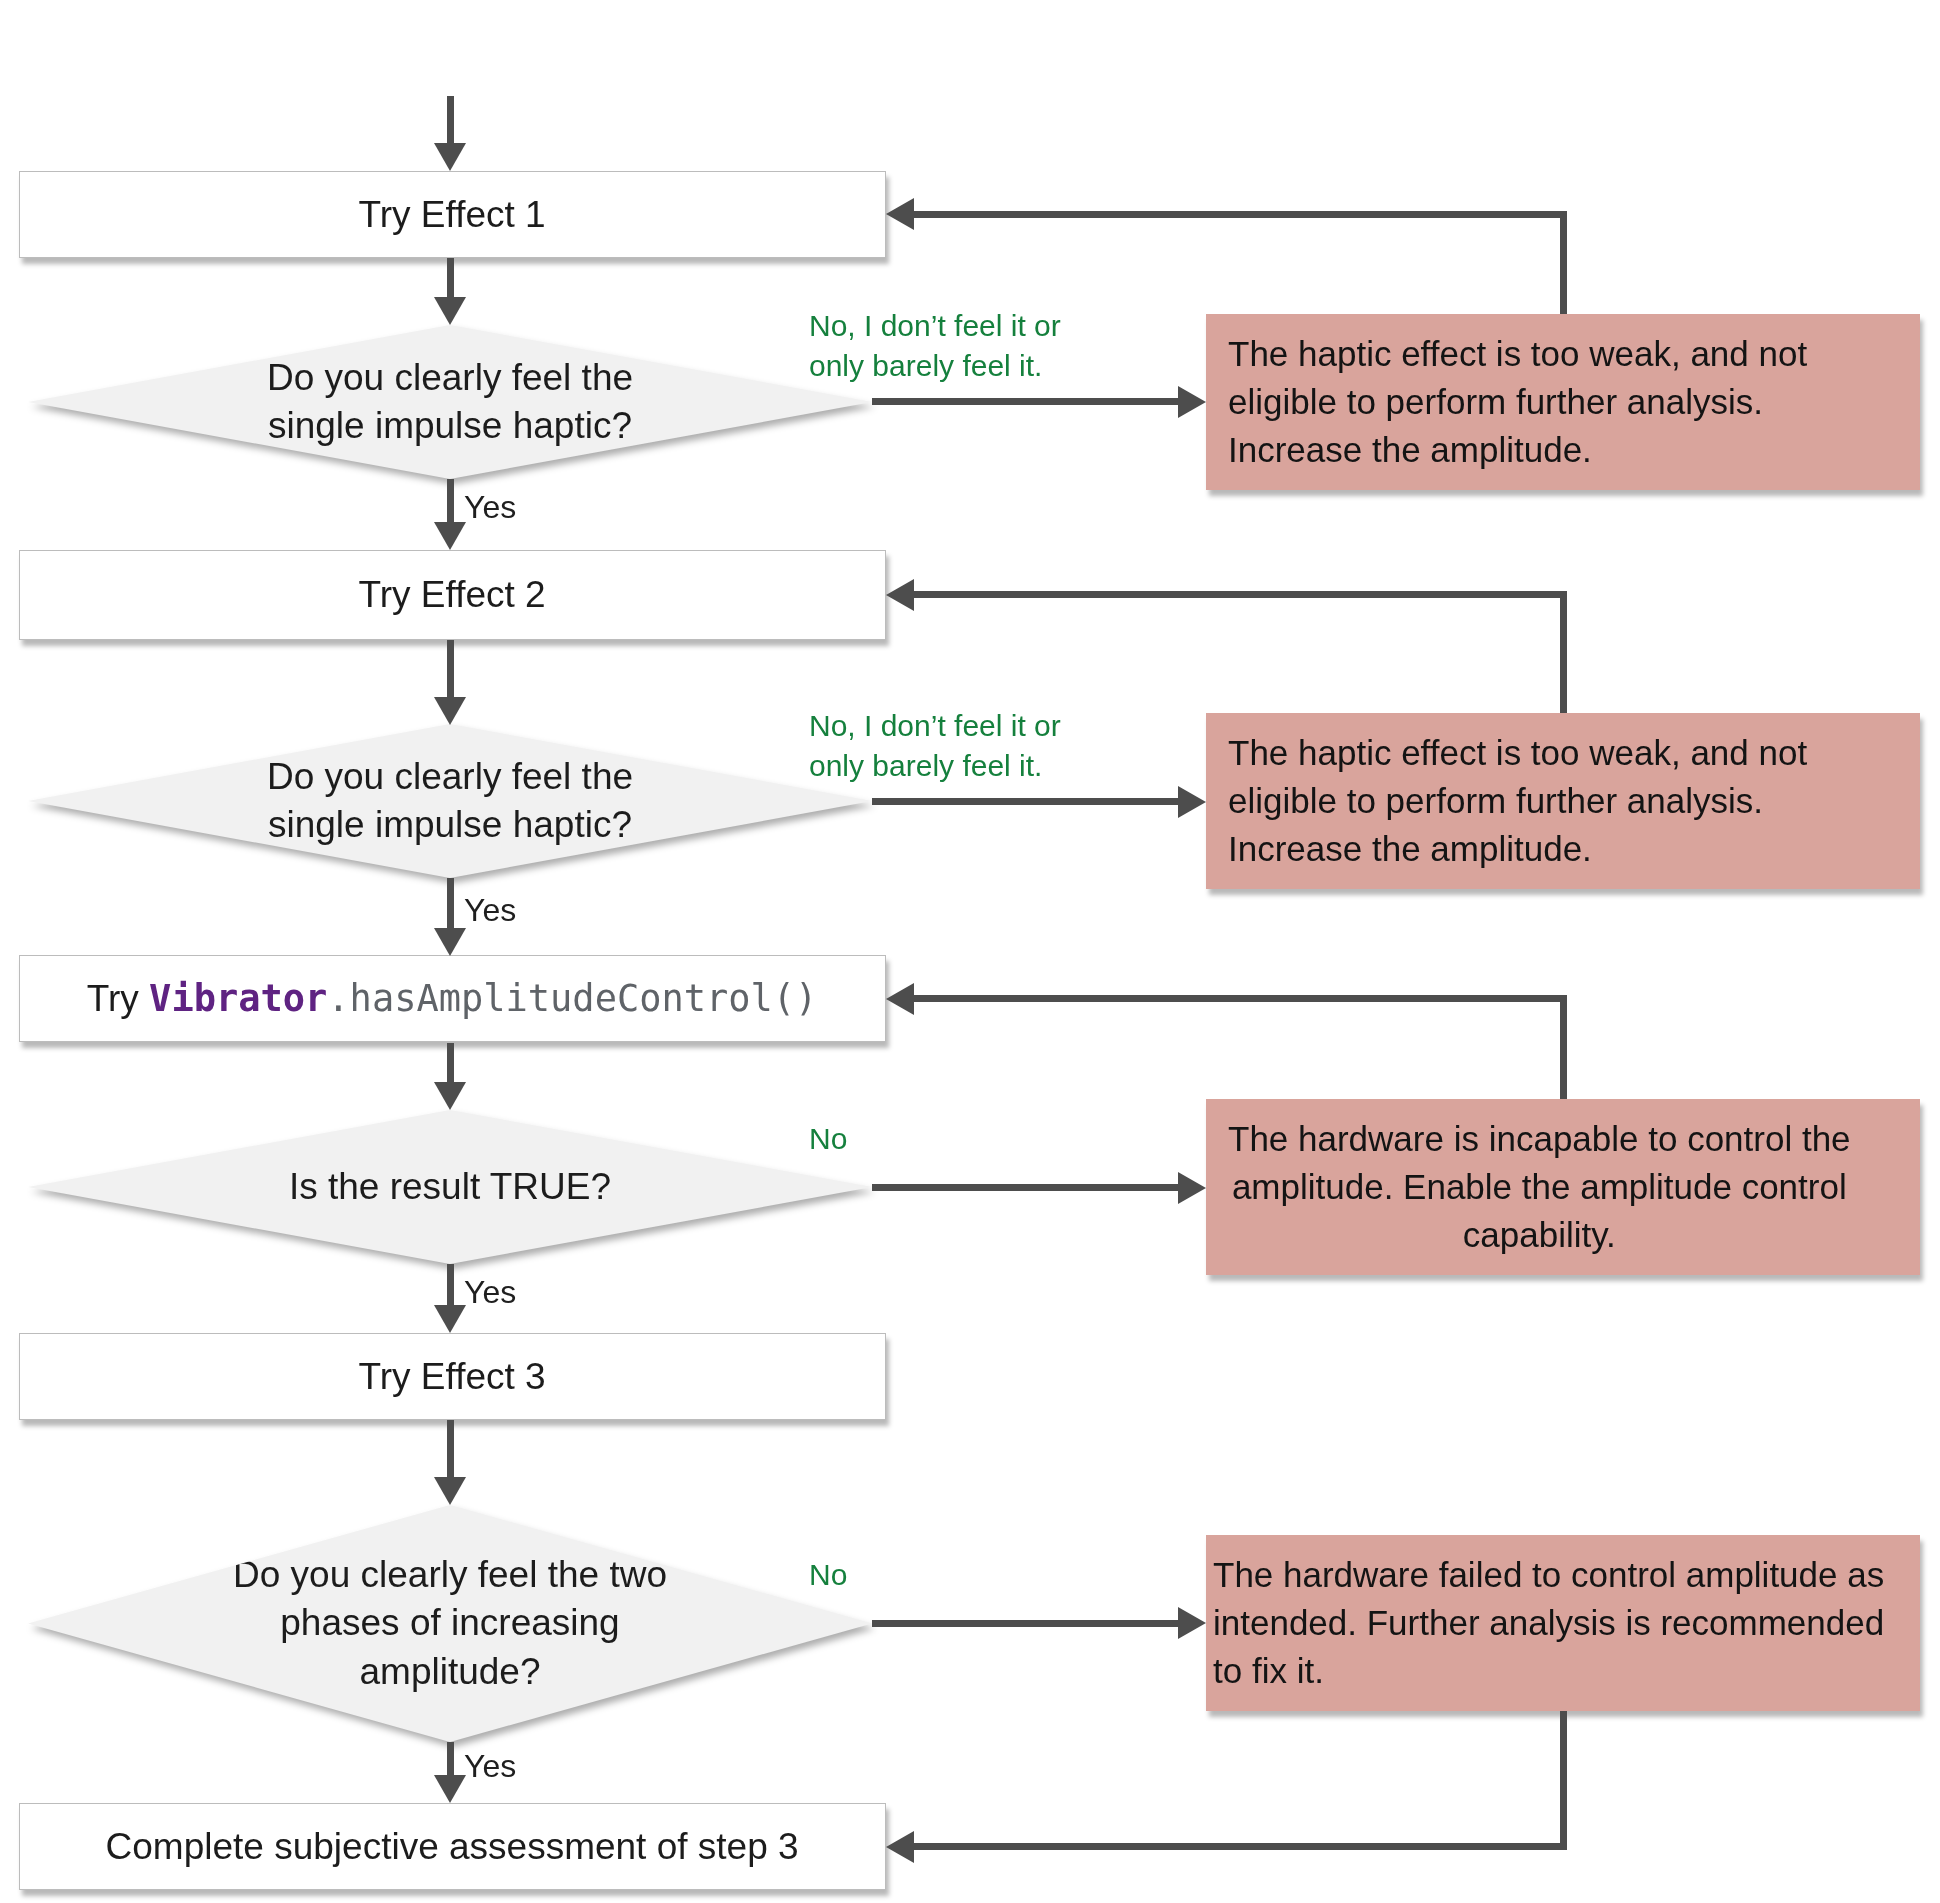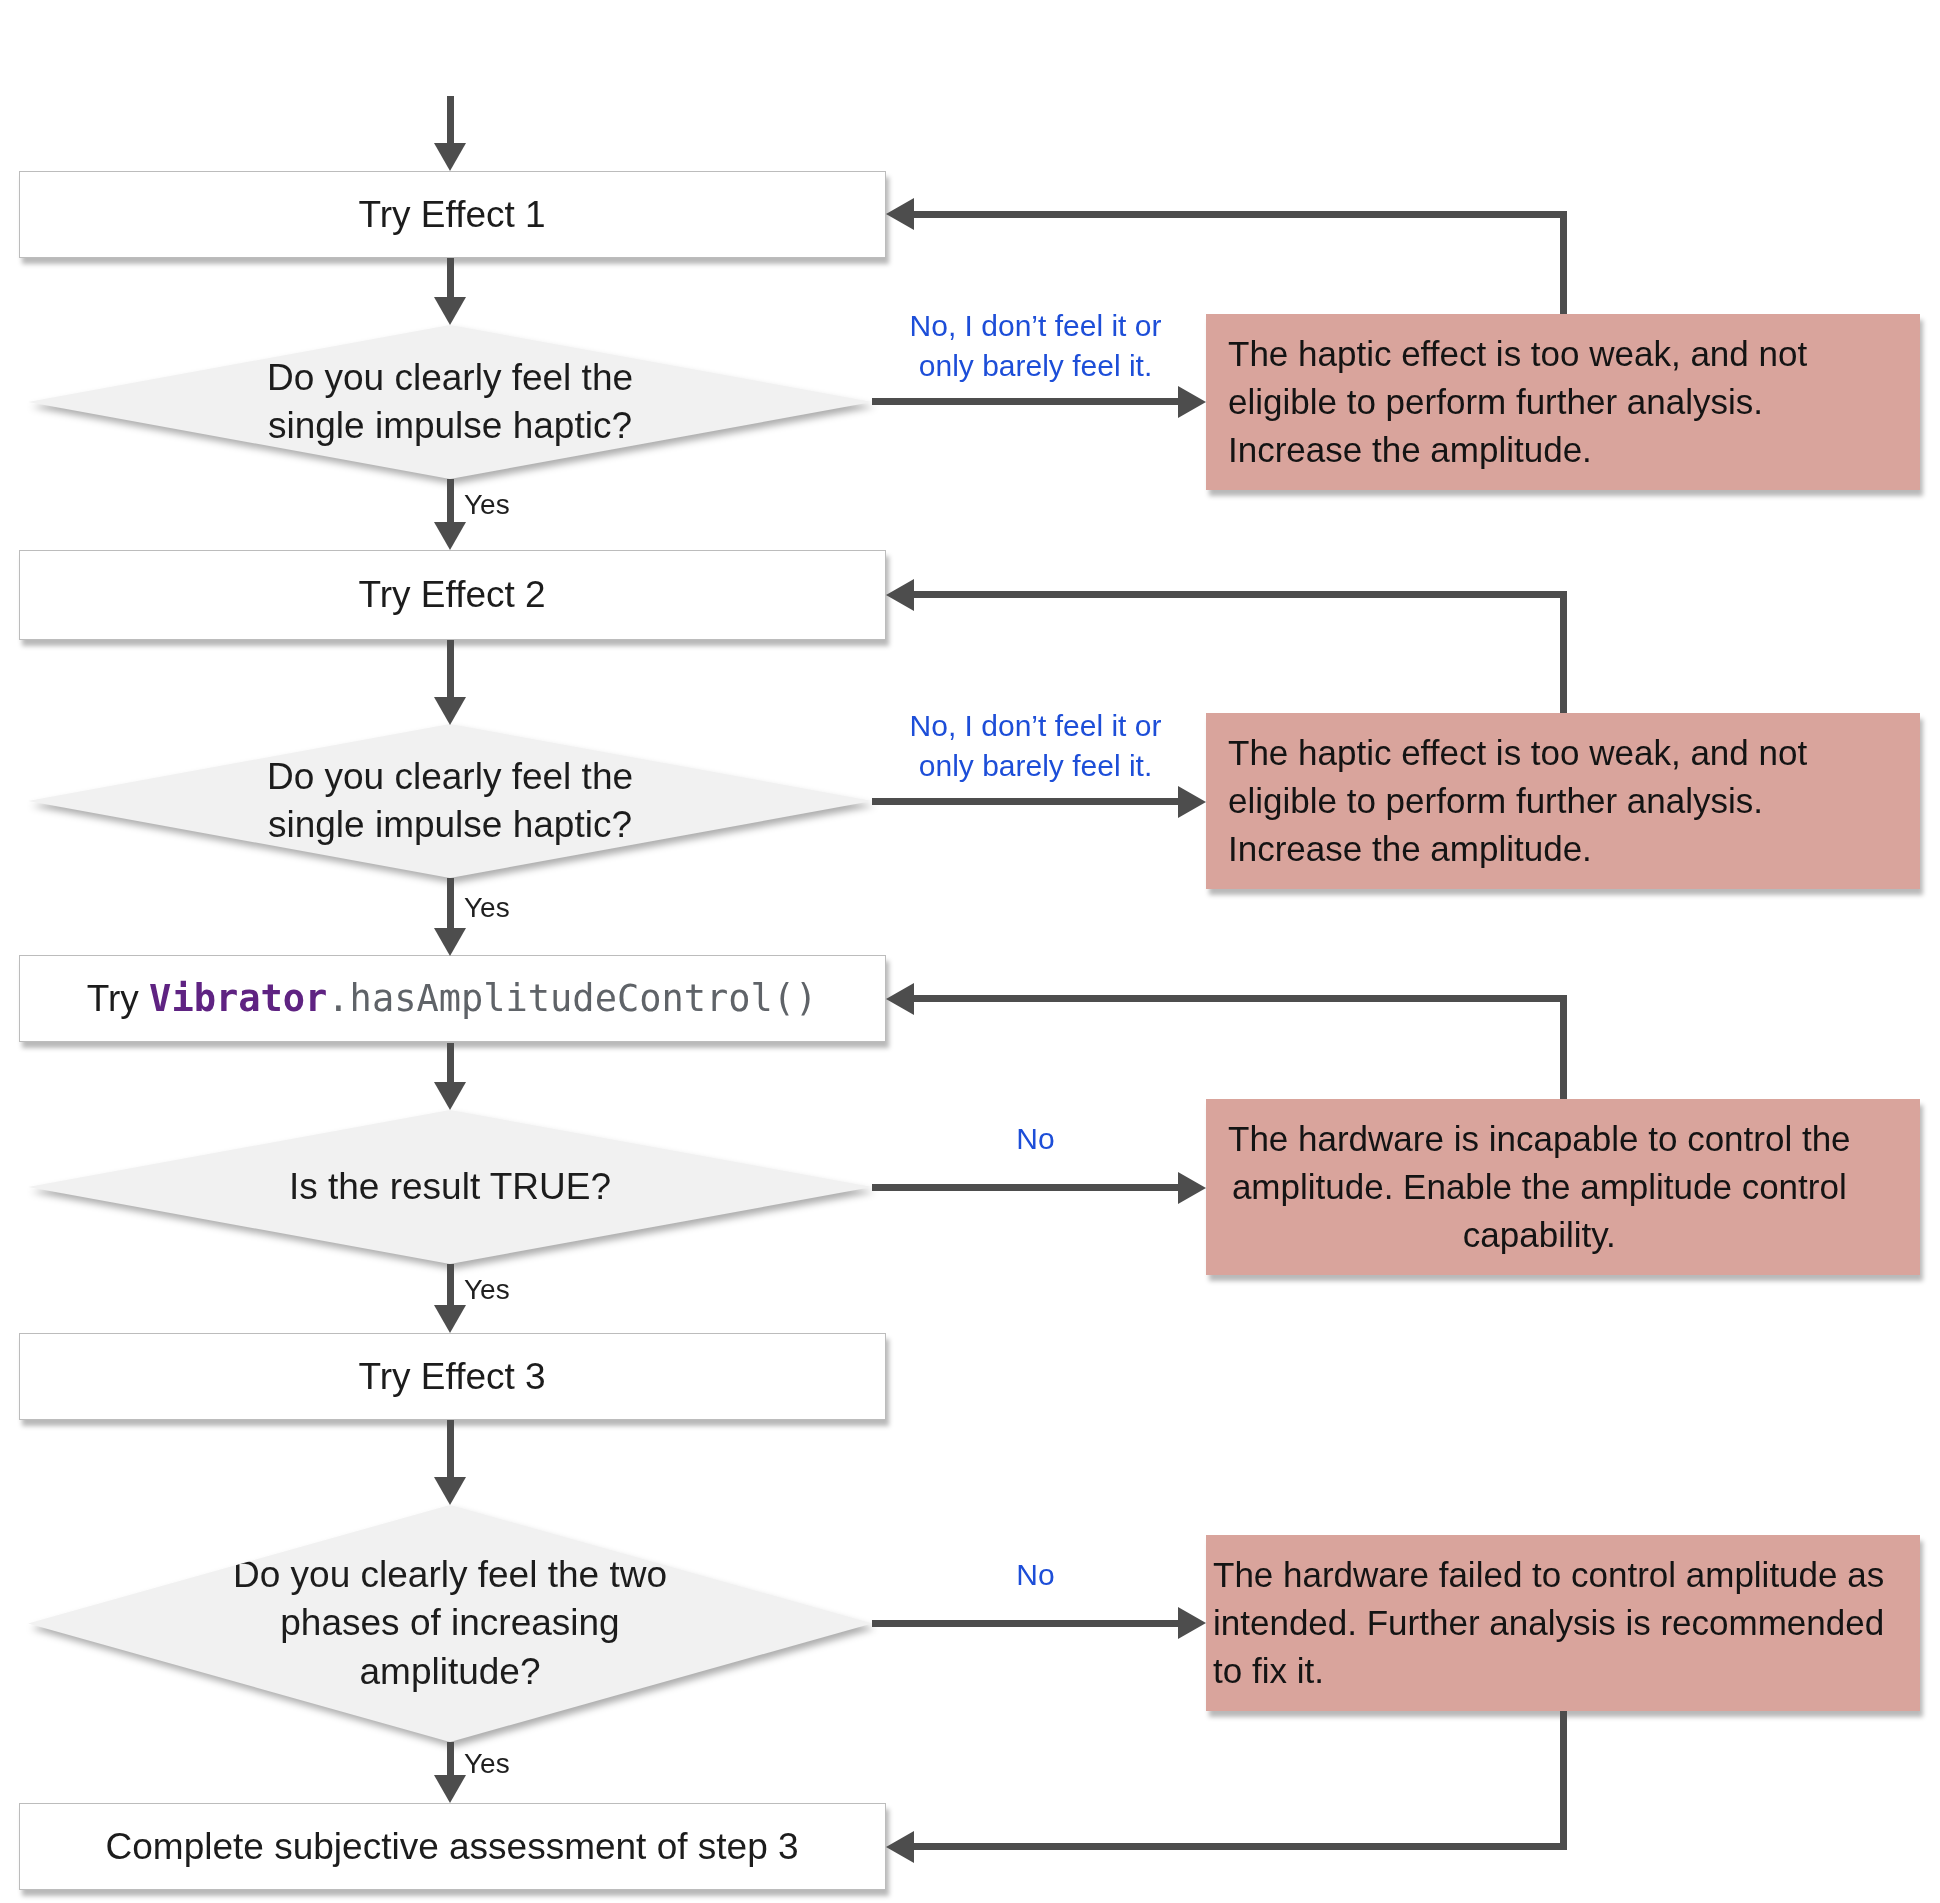--- a/index.html
+++ b/index.html
@@ -37,23 +37,23 @@
             border-left:16px solid transparent;border-right:16px solid transparent;
             border-top:28px solid #4d4d4d;}
   .tri-left{position:absolute;width:0;height:0;
             border-top:16px solid transparent;border-bottom:16px solid transparent;
             border-right:28px solid #4d4d4d;}
   .tri-right{position:absolute;width:0;height:0;
              border-top:16px solid transparent;border-bottom:16px solid transparent;
              border-left:28px solid #4d4d4d;}
 
   
-  .elabel{position:absolute;left:850px;width:371px;text-align:center;
-          font-size:30px;line-height:1.32;color:#1d4ed8;white-space:pre-line;}
-  .ylabel{position:absolute;left:464px;font-size:28px;color:#1f1f1f;}
+  .elabel{position:absolute;left:809px;width:371px;text-align:left;
+          font-size:30px;line-height:1.32;color:#15803d;white-space:pre-line;}
+  .ylabel{position:absolute;left:464px;font-size:32px;color:#1f1f1f;}
 
   
   .code-line{white-space:pre;}
   .code-prefix{font-family:"Liberation Sans",sans-serif;font-size:37px;color:#1c1c1c;}
   .code-class{font-family:"DejaVu Sans Mono",monospace;font-weight:bold;
               font-size:37px;color:#5f2382;}
   .code-member{font-family:"DejaVu Sans Mono",monospace;font-size:37px;color:#5f6368;}
 </style>
 </head>
 <body>

